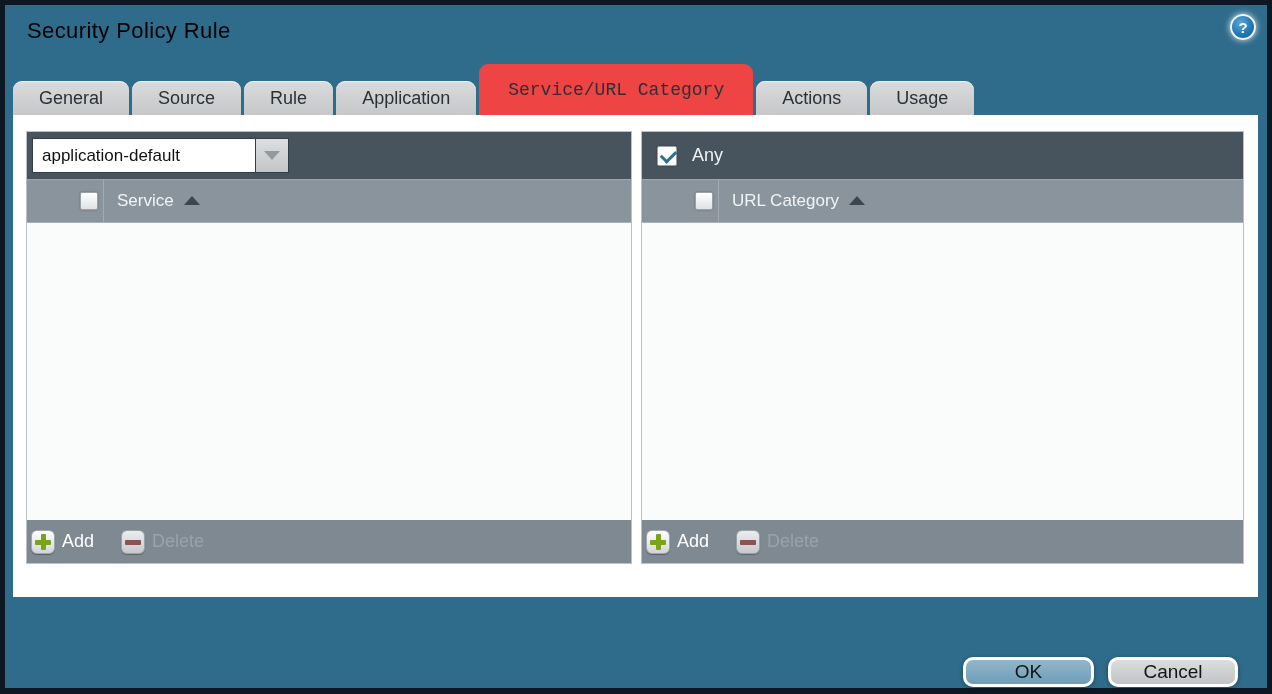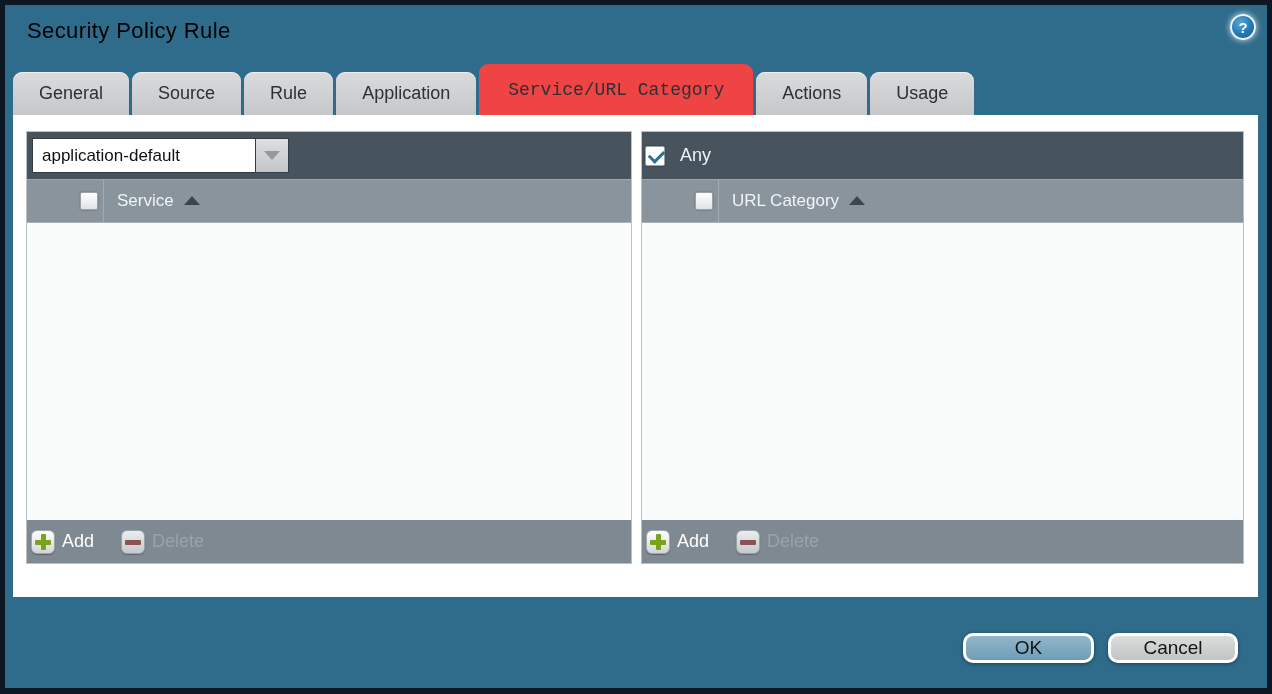--- a/index.html
+++ b/index.html
@@ -28,21 +28,21 @@
     display:flex; align-items:center; justify-content:center;
     color:#fff; font-size:15px; font-weight:bold; cursor:pointer;
   }
 
   
   .tabs {
     position:absolute; left:8px; top:60px; height:50px;
     display:flex; align-items:flex-end; z-index:2;
   }
   .tab {
-    height:43px; margin-right:3px; padding:12px 26px;
+    height:34px; margin-right:3px; padding:12px 26px;
     display:flex; align-items:center; justify-content:center;
     background:linear-gradient(#d9dbdc, #c5c7c9);
     border-radius:9px 9px 0 0;
     box-shadow:inset 0 1px 0 rgba(255,255,255,.55);
     font-size:18px; color:#2b3136; white-space:nowrap; cursor:pointer;
   }
   .tab.active {
     height:51px; padding:0 29px;
     background:#ef4444; box-shadow:none;font-family:Liberation Mono, monospace;
   }
@@ -89,21 +89,21 @@
     background:linear-gradient(#ffffff,#e0e2e4); position:relative; cursor:pointer;
     box-shadow:0 0 2px rgba(0,0,0,.3);
   }
   .checkbox.checked { background:#fdfefe; }
   .checkbox.checked::after {
     content:""; position:absolute; left:3px; top:3px;
     width:12px; height:7px;
     border-left:3px solid #2f6f90; border-bottom:3px solid #2f6f90;
     transform:rotate(-45deg);
   }
-  .toolbar-any { display:flex; align-items:center; padding-left:3px; }
+  .toolbar-any { display:flex; align-items:center; padding-left:15px; }
   .any-label { color:#eef3f6; font-size:18px; margin-left:15px; }
 
   
   .col-header {
     flex:0 0 44px; background:#8a949c; display:flex; align-items:stretch;
     box-shadow:inset 0 1px 0 rgba(255,255,255,.18);
     border-bottom:1px solid #a9b1b8;
     padding-left:48px;
   }
   .cb-cell {
@@ -138,21 +138,21 @@
   .icon-plus::before { left:3px; top:9px; width:16px; height:5px; }
   .icon-plus::after  { left:9px; top:3px; width:5px; height:16px; }
   .icon-minus::before { content:""; position:absolute; left:3px; top:9px; width:16px; height:5px; background:#8a4a48; border-radius:1px; }
   .footer-action .action-label { color:#ffffff; font-size:18px; margin-left:7px; }
   .footer-action.disabled { cursor:default; }
   .footer-action.disabled .action-label { color:#9aa3ab; }
   .footer-action.disabled .icon-sq { opacity:.85; }
 
   
   .dlg-btn {
-    position:absolute; top:628px; height:30px;
+    position:absolute; top:652px; height:30px;
     border:3px solid #ffffff; border-radius:10px;
     display:flex; align-items:center; justify-content:center;
     font-size:19px; color:#141414; cursor:pointer;
     box-shadow:0 1px 4px rgba(0,0,0,.4);
   }
   .btn-ok     { left:958px;  width:131px; background:linear-gradient(#92b6ca,#6e9db8); }
   .btn-cancel { left:1103px; width:130px; background:linear-gradient(#dcdddd,#c2c3c5); }
 </style>
 </head>
 <body>

